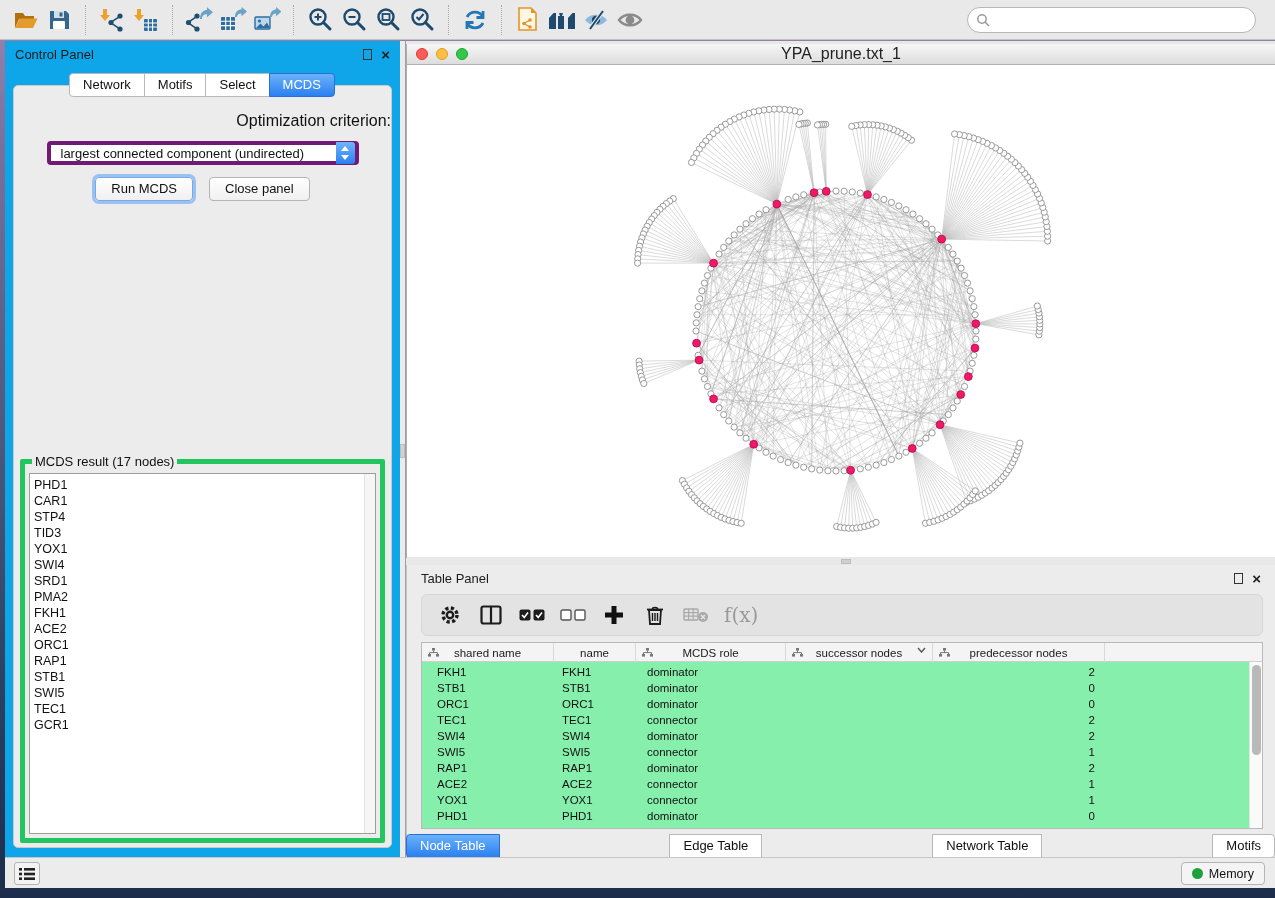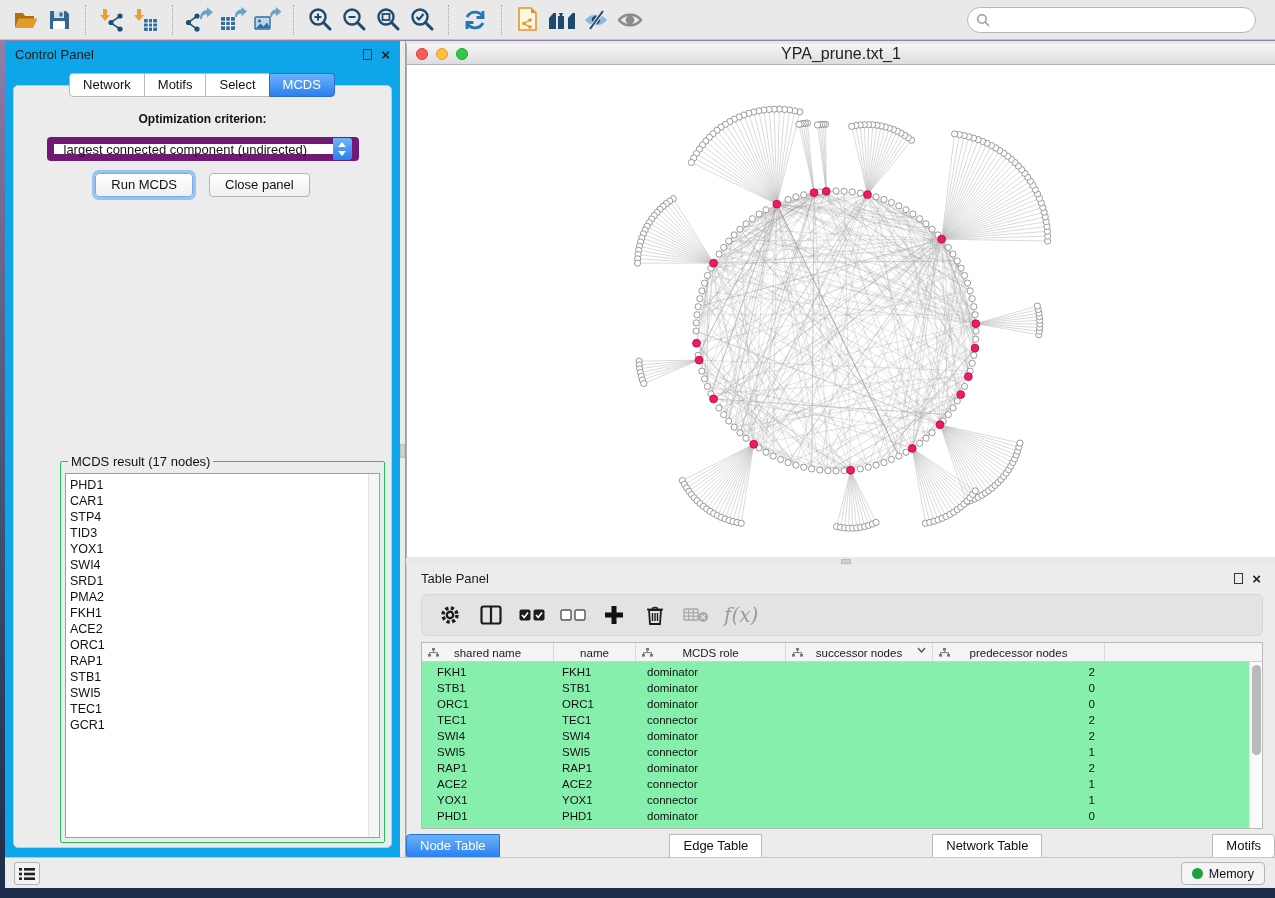--- a/index.html
+++ b/index.html
@@ -26,51 +26,51 @@
   .float-ico{width:9px;height:11px;border:1.5px solid #333;display:inline-block;cursor:pointer;}
   .close-ico{font-size:15px;font-weight:bold;color:#222;line-height:11px;cursor:pointer;}
 
   
   .cp-tabs{position:absolute;left:0;top:32px;width:100%;display:flex;justify-content:center;z-index:2;}
   .tab{background:#fff;border:1px solid #b9b9b9;margin-left:-1px;padding:3px 13px 4px;font-size:13px;color:#111;cursor:pointer;}
   .tab:first-child{border-radius:4px 0 0 4px;}
   .tab:last-child{border-radius:0 4px 4px 0;}
   .tab.selected{background:linear-gradient(#6cb2fa,#2a80f0);border-color:#2a6fd8;color:#fff;}
   .cp-body{position:absolute;left:8px;right:8px;top:44px;bottom:14px;background:#ececec;border:1px solid #c9c9c9;border-radius:5px;}
-  .opt-label{margin-top:26px;text-align:center;font-size:12px;color:#111;font-weight:bold;}
-  .dropdown{margin:11px auto 0;width:312px;height:24px;background:#fff;border:7px solid #701a75;border-radius:4px;display:flex;align-items:center;cursor:pointer;}
+  .opt-label{margin-top:26px;text-align:right;font-size:16px;color:#111;}
+  .dropdown{margin:11px auto 0;width:312px;height:24px;background:#fff;border:4px solid #701a75;border-radius:4px;display:flex;align-items:center;cursor:pointer;}
   .dropdown .val{font-size:13px;padding-left:10px;color:#111;white-space:nowrap;}
   .stepper{margin-left:auto;width:19px;height:22px;border-radius:0 3px 3px 0;background:linear-gradient(#70b4fb,#2a80f0);position:relative;}
   .stepper:before{content:"";position:absolute;left:5.5px;top:4px;border-left:4px solid transparent;border-right:4px solid transparent;border-bottom:5px solid #fff;}
   .stepper:after{content:"";position:absolute;left:5.5px;bottom:4px;border-left:4px solid transparent;border-right:4px solid transparent;border-top:5px solid #fff;}
   .btn-row{margin-top:12px;display:flex;justify-content:center;gap:16px;}
   .btn{background:linear-gradient(#ffffff,#f0f0f0);border:1px solid #b4b4b4;border-radius:4px;font-size:13px;padding:3px 15px 4px;color:#111;cursor:pointer;}
   .btn.focused{box-shadow:0 0 0 3px rgba(100,165,245,.6);border-color:#79a9e8;}
-  fieldset.mcds{position:absolute;left:6px;right:6px;top:368px;bottom:4px;border:1px solid #22c55e;border-radius:2px;padding:4px;margin-left:40px;}
+  fieldset.mcds{position:absolute;left:6px;right:6px;top:368px;bottom:4px;border:5px solid #22c55e;border-radius:2px;padding:4px;}
   fieldset.mcds legend{font-size:13px;padding:0 3px;margin-left:3px;color:#111;}
   .listbox{position:relative;width:100%;height:100%;background:#fff;border:1px solid #9e9e9e;overflow:hidden;padding:3px 0 0 4px;}
   .listbox .sbtrack{position:absolute;right:0;top:0;bottom:0;width:11px;background:#f6f6f6;border-left:1px solid #e2e2e2;}
   .list-item{font-size:12.5px;line-height:16px;color:#111;cursor:default;}
 
   
   .net-win{position:absolute;left:0;top:3px;right:0;height:514px;border-left:1px solid #adadad;}
   .net-titlebar{height:21px;background:linear-gradient(#f6f6f6,#dddddd);border-bottom:1px solid #b0b0b0;position:relative;display:flex;align-items:center;justify-content:center;}
   .net-title{font-size:16px;color:#222;}
   .tlights{position:absolute;left:9px;top:4px;display:flex;gap:8px;}
   .tl{width:12px;height:12px;border-radius:50%;cursor:pointer;}
   .net-canvas{position:relative;width:100%;height:492px;background:#ffffff;overflow:hidden;}
 
   .hsplit{position:absolute;left:0;top:517px;right:0;height:7px;background:#e9e9e9;}
   .hsplit .grip{position:absolute;left:50%;top:1px;width:10px;height:5px;background:#d0d0d0;border:1px solid #bcbcbc;}
 
   
   .tpanel{position:absolute;left:0;top:524px;right:0;bottom:0;background:#ececec;border-left:1px solid #c5c5c5;}
   .tp-toolbar{position:absolute;left:14px;right:12px;top:29px;height:42px;background:#e3e3e3;border:1px solid #d6d6d6;border-radius:6px;display:flex;align-items:center;gap:15px;padding-left:15px;}
   .tp-ico{width:26px;height:26px;display:flex;align-items:center;justify-content:center;cursor:pointer;}
-  .fx{font-family:"DejaVu Serif",serif;font-style:italic;font-size:20px;color:#9a9a9a;cursor:default;}
+  .fx{font-family:"DejaVu Serif",serif;font-size:20px;color:#9a9a9a;cursor:default;}
   .tp-table{position:absolute;left:14px;right:12px;top:77px;height:187px;background:#86efac;border:1px solid #b9b9b9;}
   .tgrid{display:grid;grid-template-columns:132px 82px 150px 147px 172px 1fr;}
   .thead{background:#f4f4f4;border-bottom:1px solid #cfcfcf;height:19px;}
   .thead .hcell{position:relative;display:flex;align-items:center;justify-content:center;font-size:11.5px;color:#1a1a1a;border-right:1px solid #d9d9d9;height:19px;cursor:pointer;}
   .thead .hcell.nob{border-right:1px solid #d9d9d9;}
   .hcell .hico{position:absolute;left:6px;top:5px;}
   .hcell .sort{position:absolute;right:6px;top:4px;font-size:10px;color:#555;}
   .trow{height:16px;cursor:pointer;}
   .trow .cell{font-size:11.5px;color:#111;line-height:16px;white-space:nowrap;overflow:hidden;}
   .cell.c0{padding-left:15px;} .cell.c1{padding-left:8px;} .cell.c2{padding-left:11px;}

